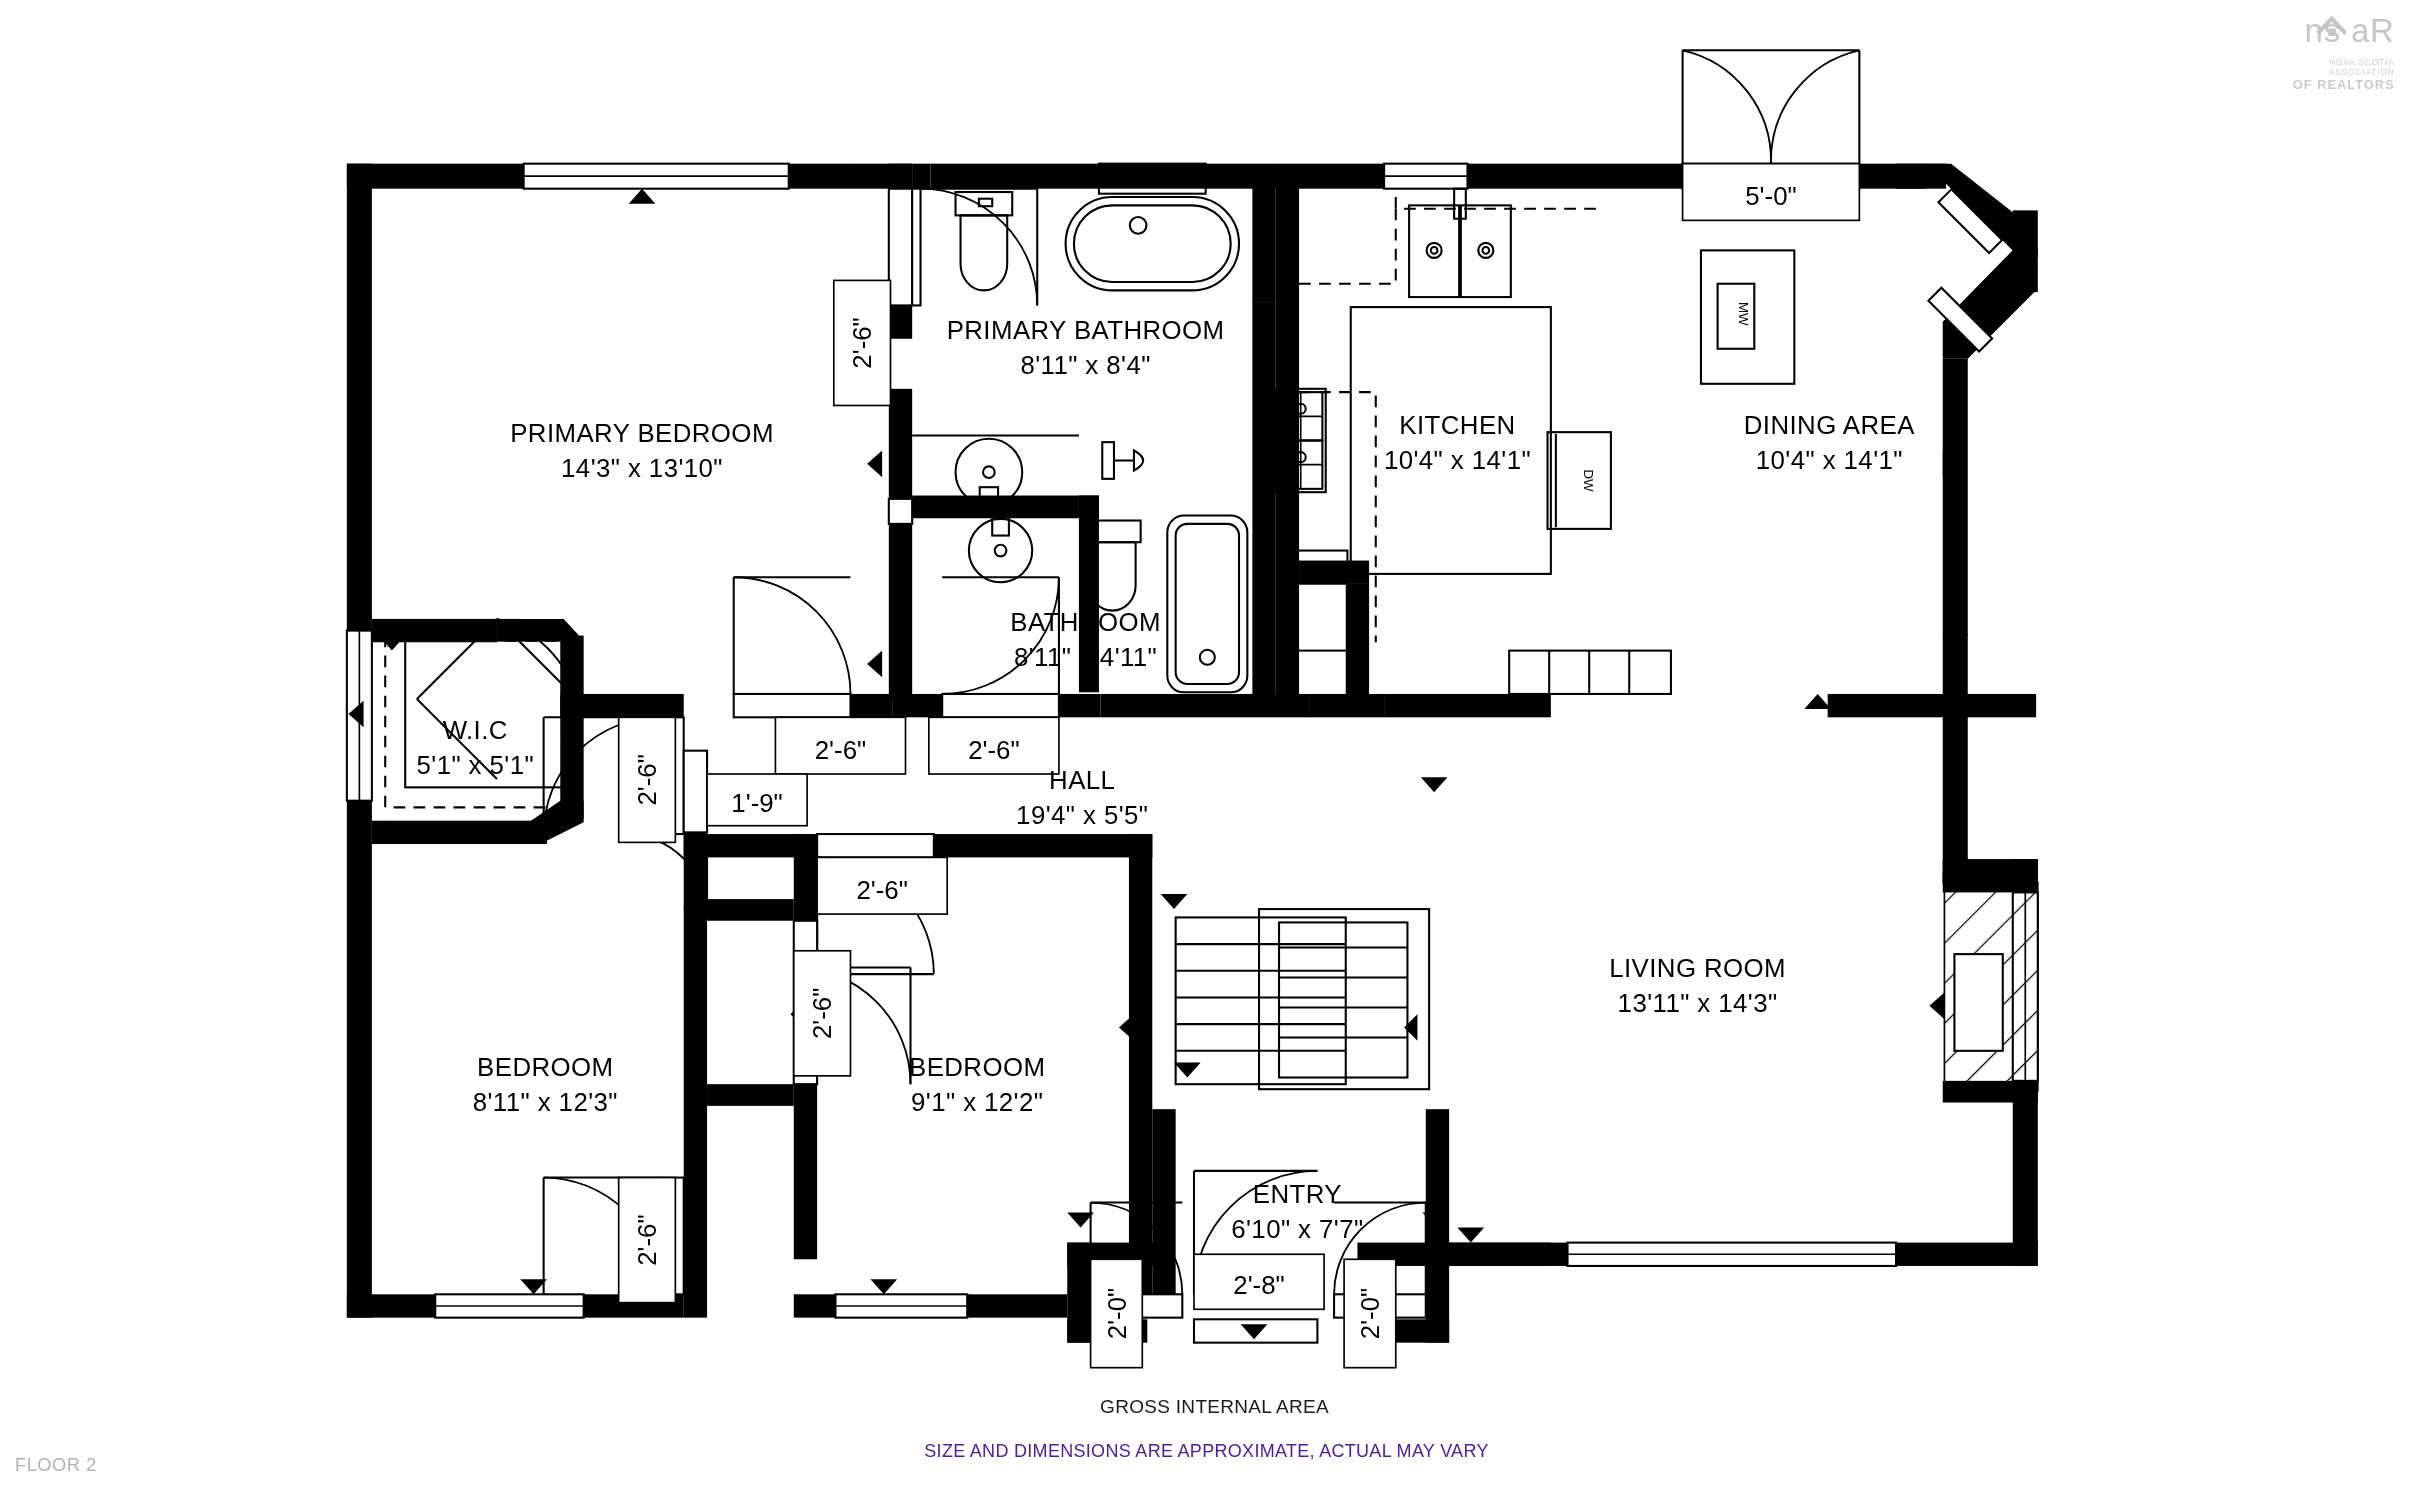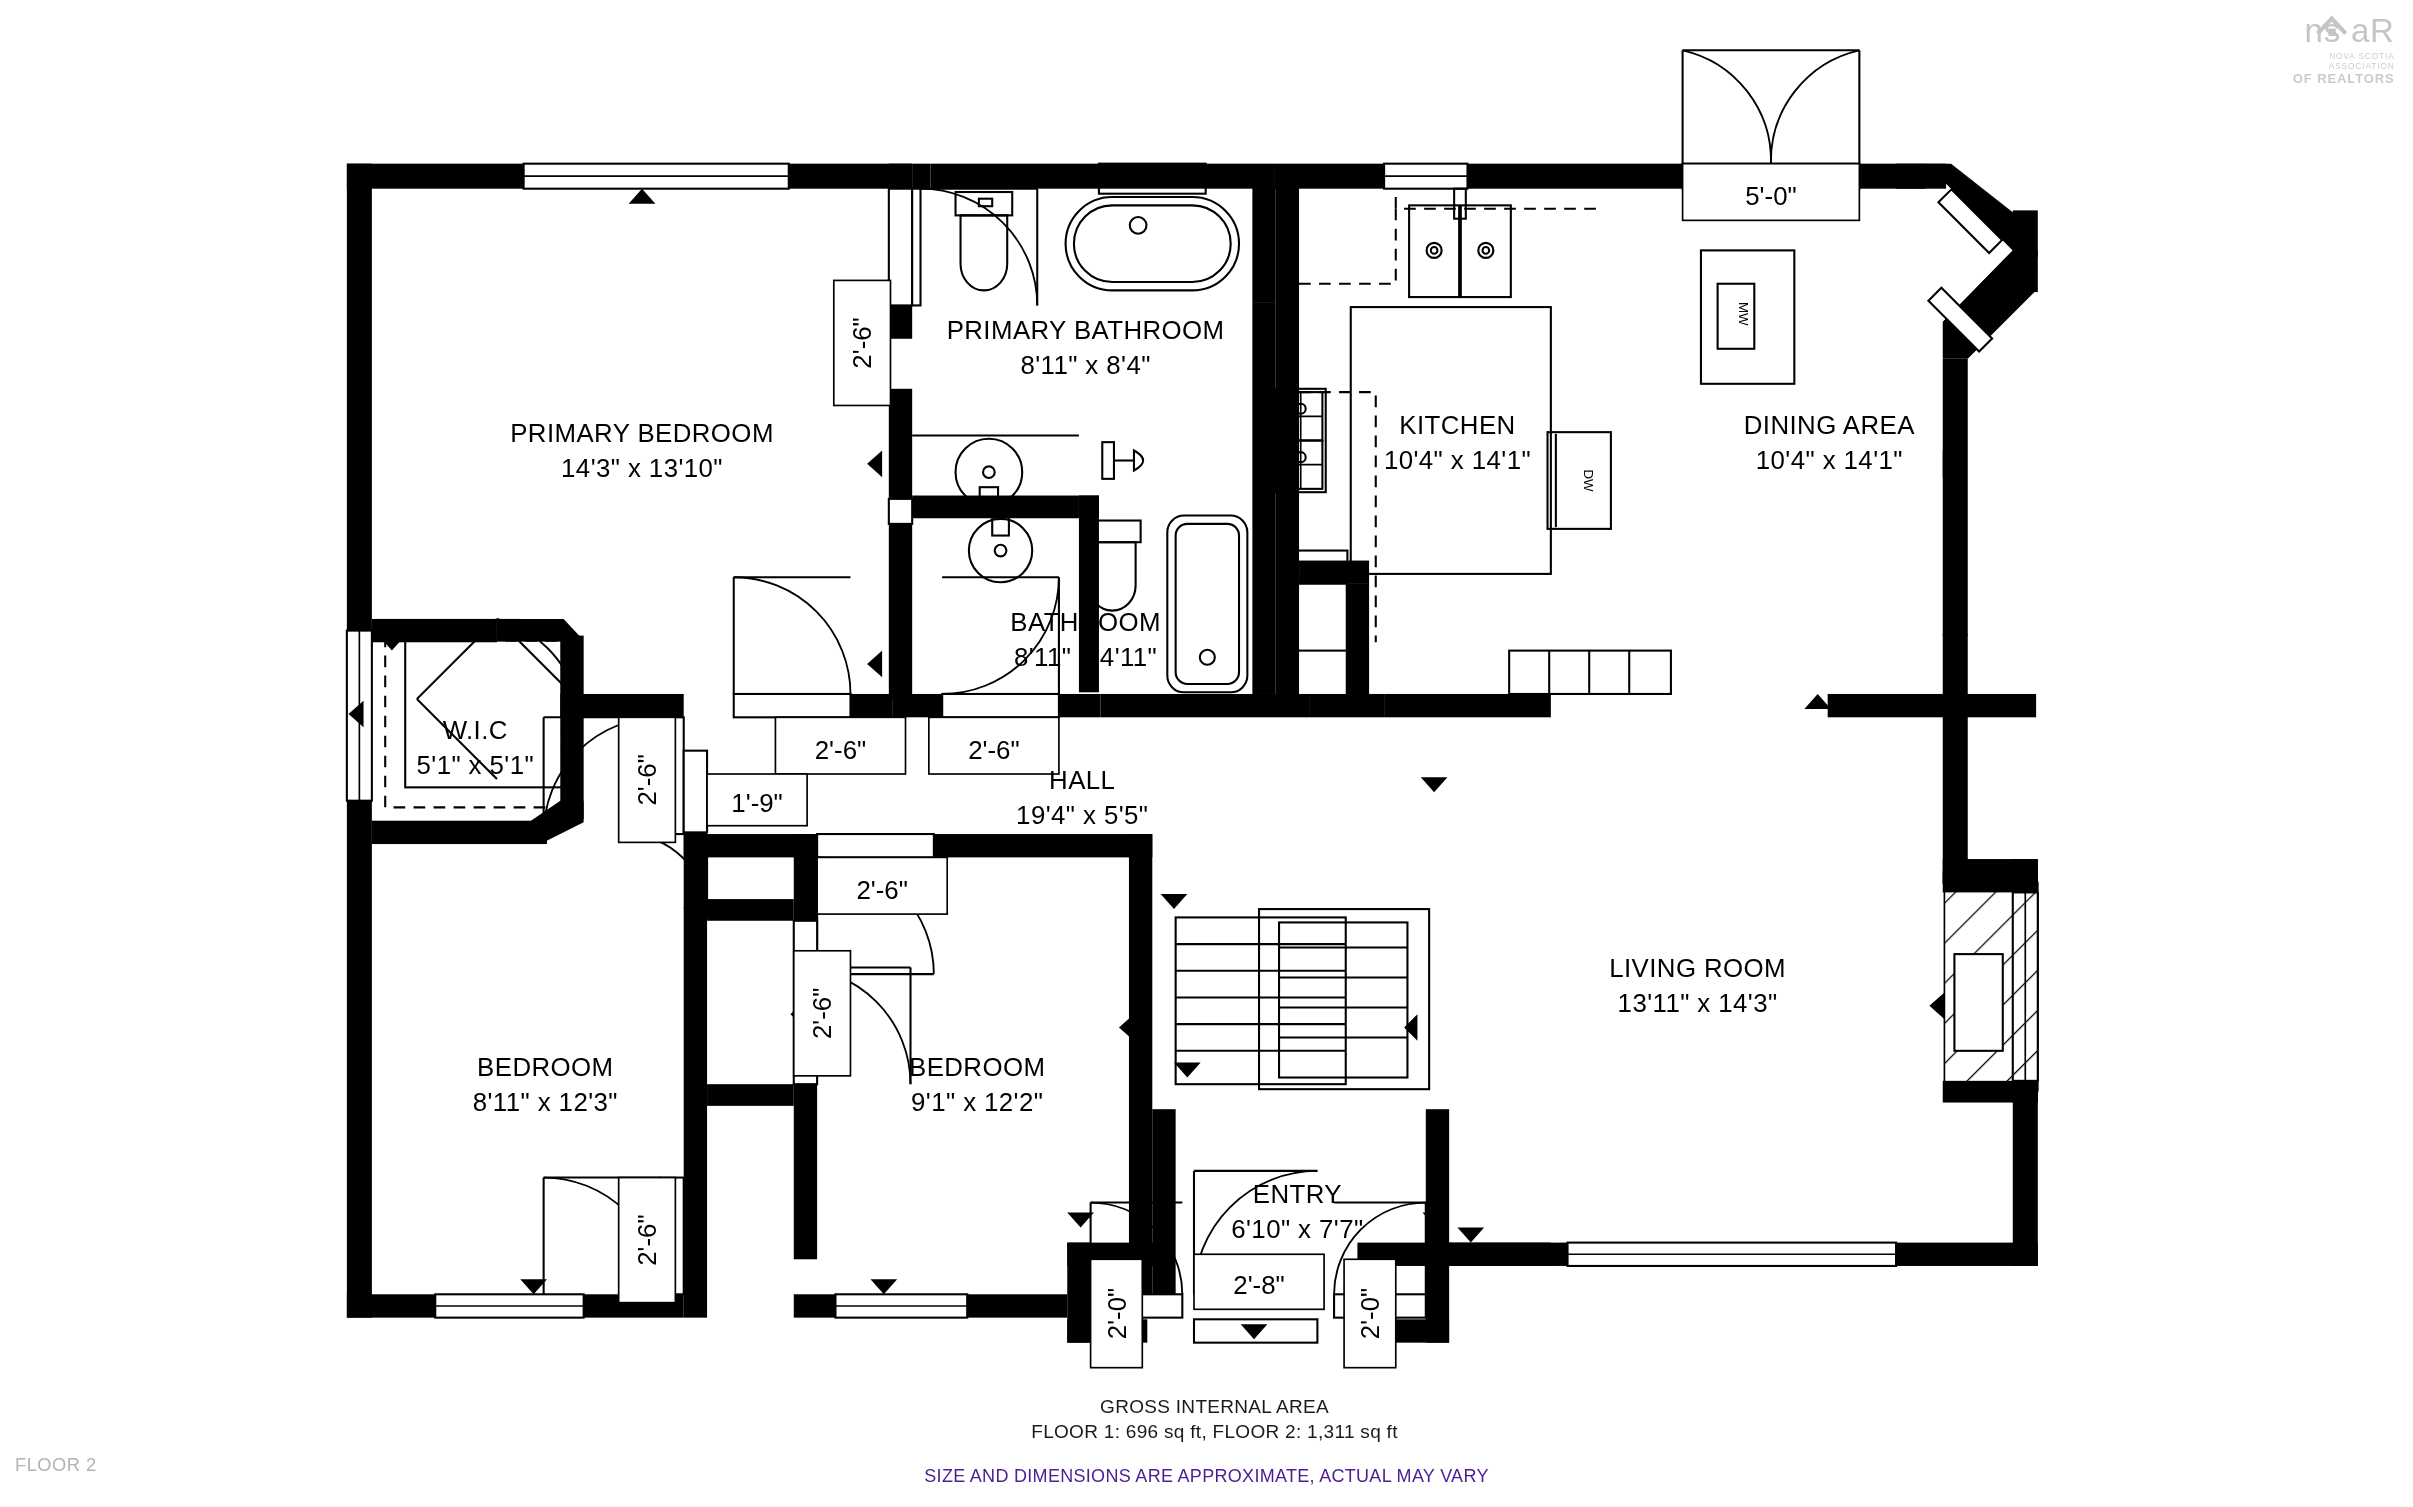--- a/index.html
+++ b/index.html
@@ -32,21 +32,21 @@
       font-size:18px;color:#4c1d95;line-height:25px;letter-spacing:0.3px;margin-top:20px;}
   #floor-tag{position:absolute;left:15px;top:1454px;
       font-family:Liberation Sans, sans-serif;
       font-size:18.3px;color:#b3b3b3;letter-spacing:0.5px;}
   
   #logo{position:absolute;right:18.3px;top:11.7px;width:125px;text-align:right;opacity:.72;}
   #logo .wordmark{position:relative;height:38px;}
   #logo .wm-text{font-family:"Liberation Sans","DejaVu Sans",sans-serif;
       font-size:33px;color:#b0b0b0;letter-spacing:0.8px;line-height:38px;font-weight:400;}
   #logo .sub1{font-family:"Liberation Sans","DejaVu Sans",sans-serif;
-      font-size:8.3px;color:#b8b8b8;letter-spacing:0.9px;margin-top:1px;}
+      font-size:8.3px;color:#b8b8b8;letter-spacing:0.9px;margin-top:7px;}
   #logo .sub2{font-family:"Liberation Sans","DejaVu Sans",sans-serif;
       font-size:13px;color:#b8b8b8;letter-spacing:0.9px;font-weight:bold;}
 </style>
 </head>
 <body>
 
 <div id="plan-root">
 
 <svg id="floorplan" viewBox="0 0 2894 1808" xmlns="http://www.w3.org/2000/svg">
 
@@ -533,21 +533,20 @@
     <g>
       <text class="roomname" x="1556" y="1442">ENTRY</text>
       <text class="roomdim" x="1556" y="1484">6'10" x 7'7"</text>
     </g>
   </g>
 
 </svg>
 
 <div id="footer">
   <div class="l1">GROSS INTERNAL AREA</div>
-  <div class="l3">FLOOR 1: 696 sq ft, FLOOR 2: 1,311 sq ft</div>
   <div class="l4">SIZE AND DIMENSIONS ARE APPROXIMATE, ACTUAL MAY VARY</div>
 </div>
 
 <div id="floor-tag">FLOOR 2</div>
 
 <div id="logo">
   <div class="wordmark">
     <span class="wm-text">ns  aR</span>
     <svg width="125" height="38" style="position:absolute;left:0;top:0;" viewBox="0 0 150 46">
       <path d="M57,26 L74,8 L91,26" fill="none" stroke="#b0b0b0" stroke-width="5"></path>

